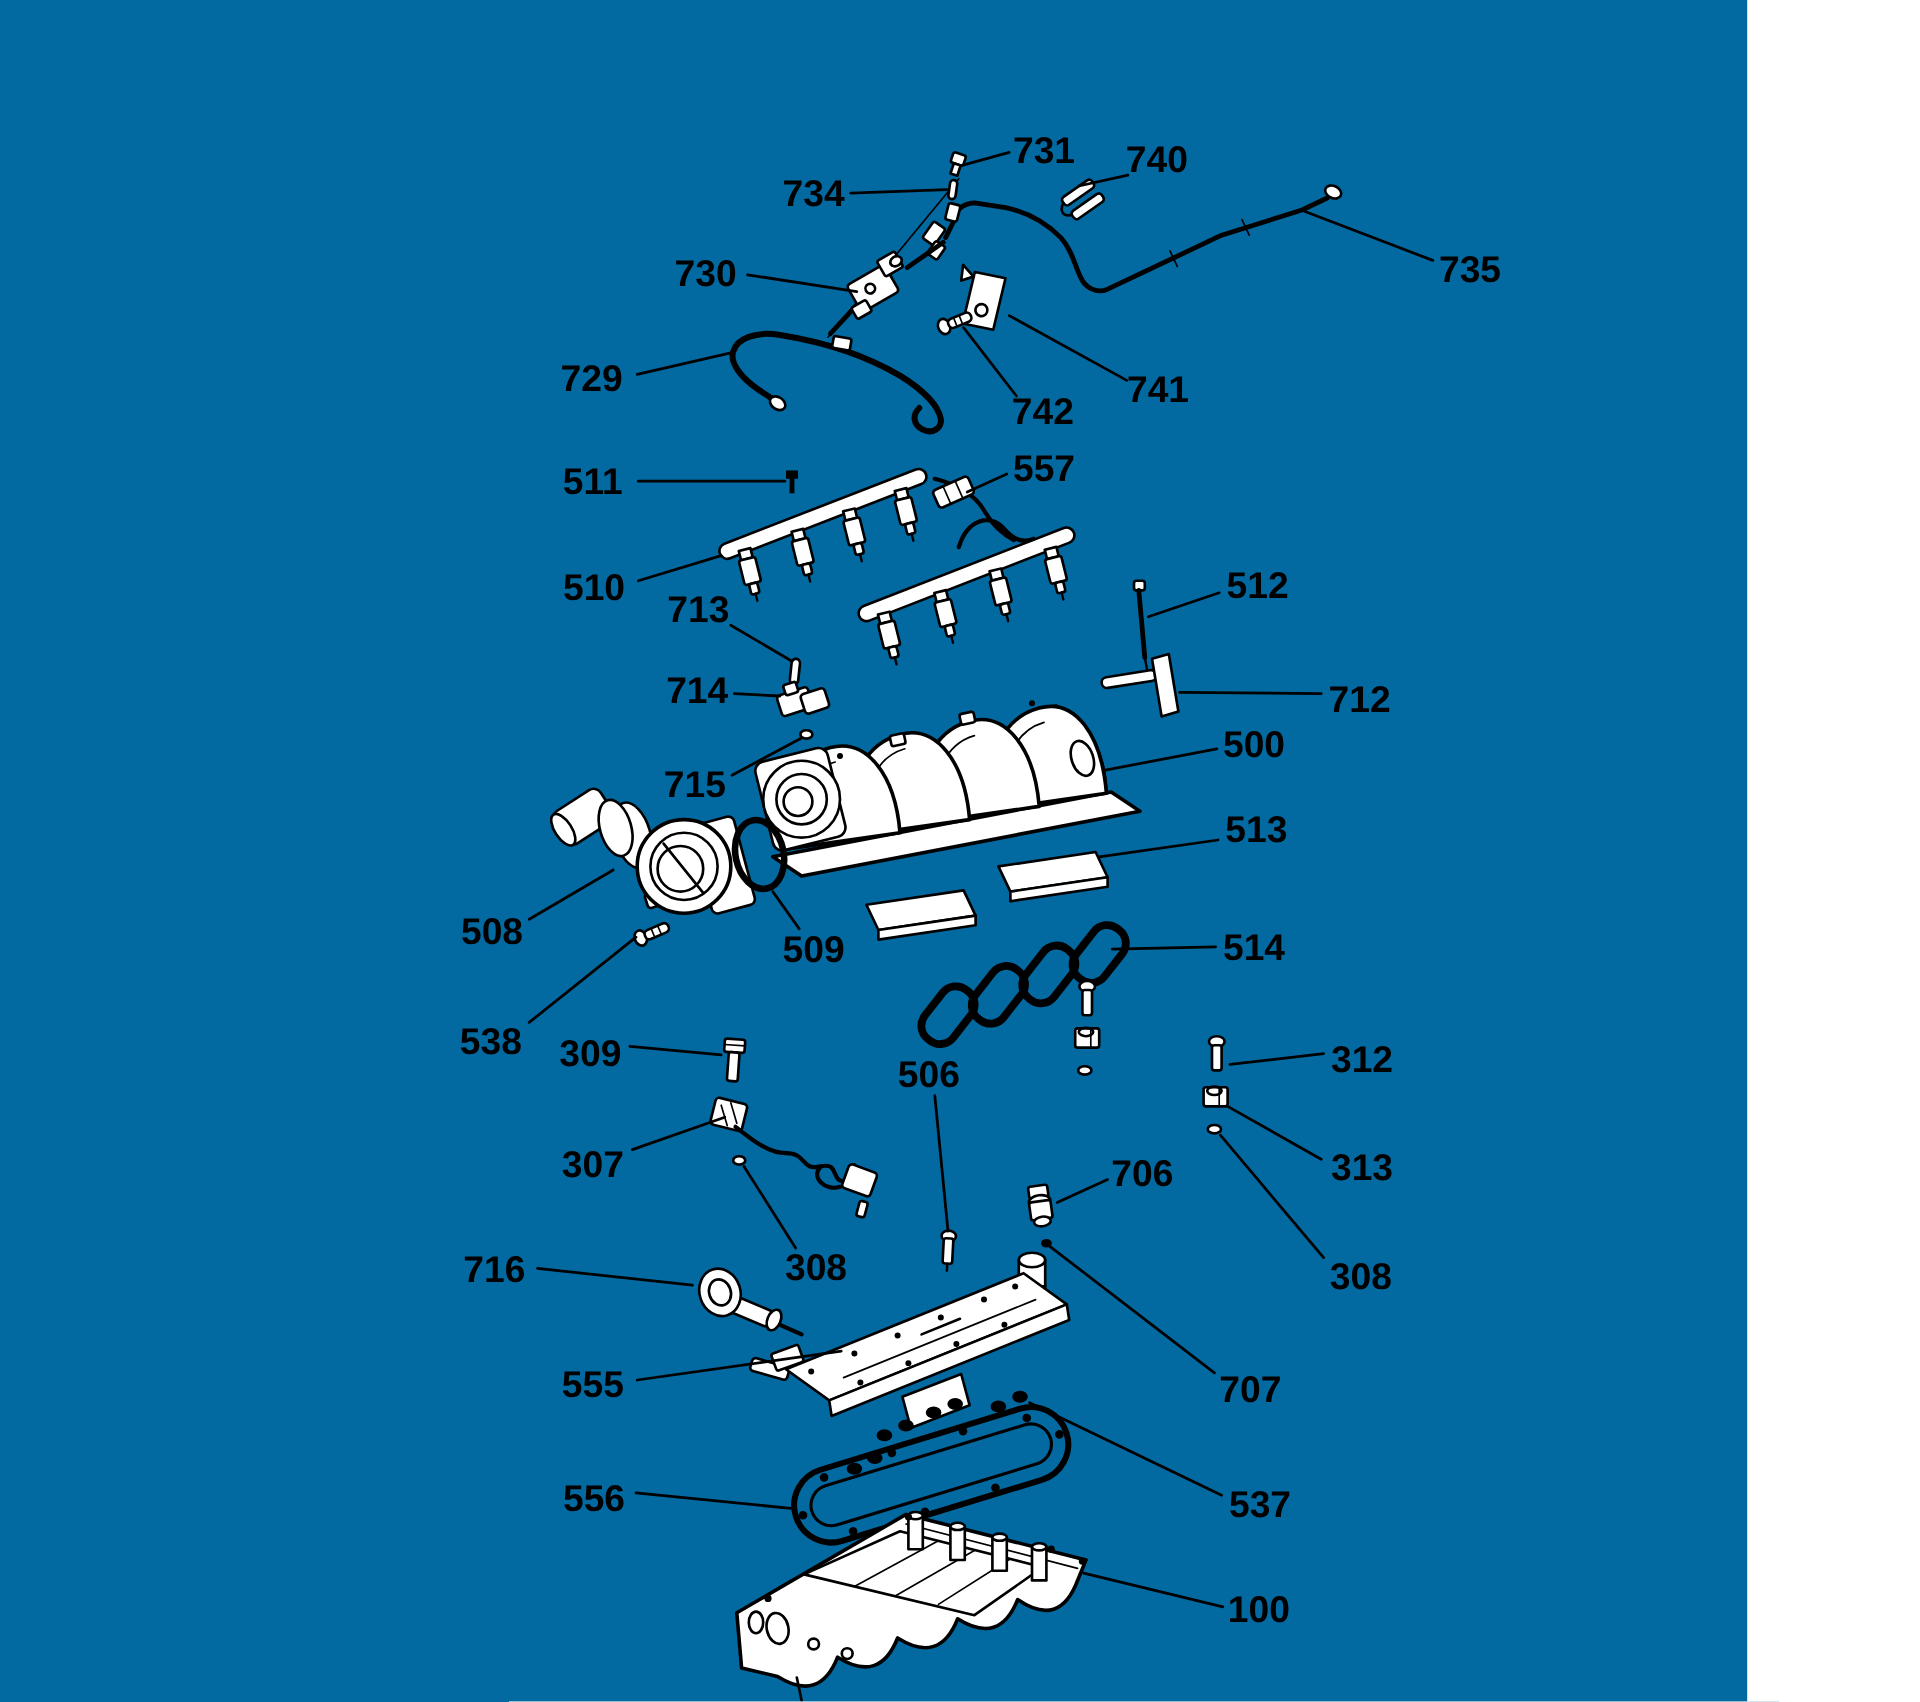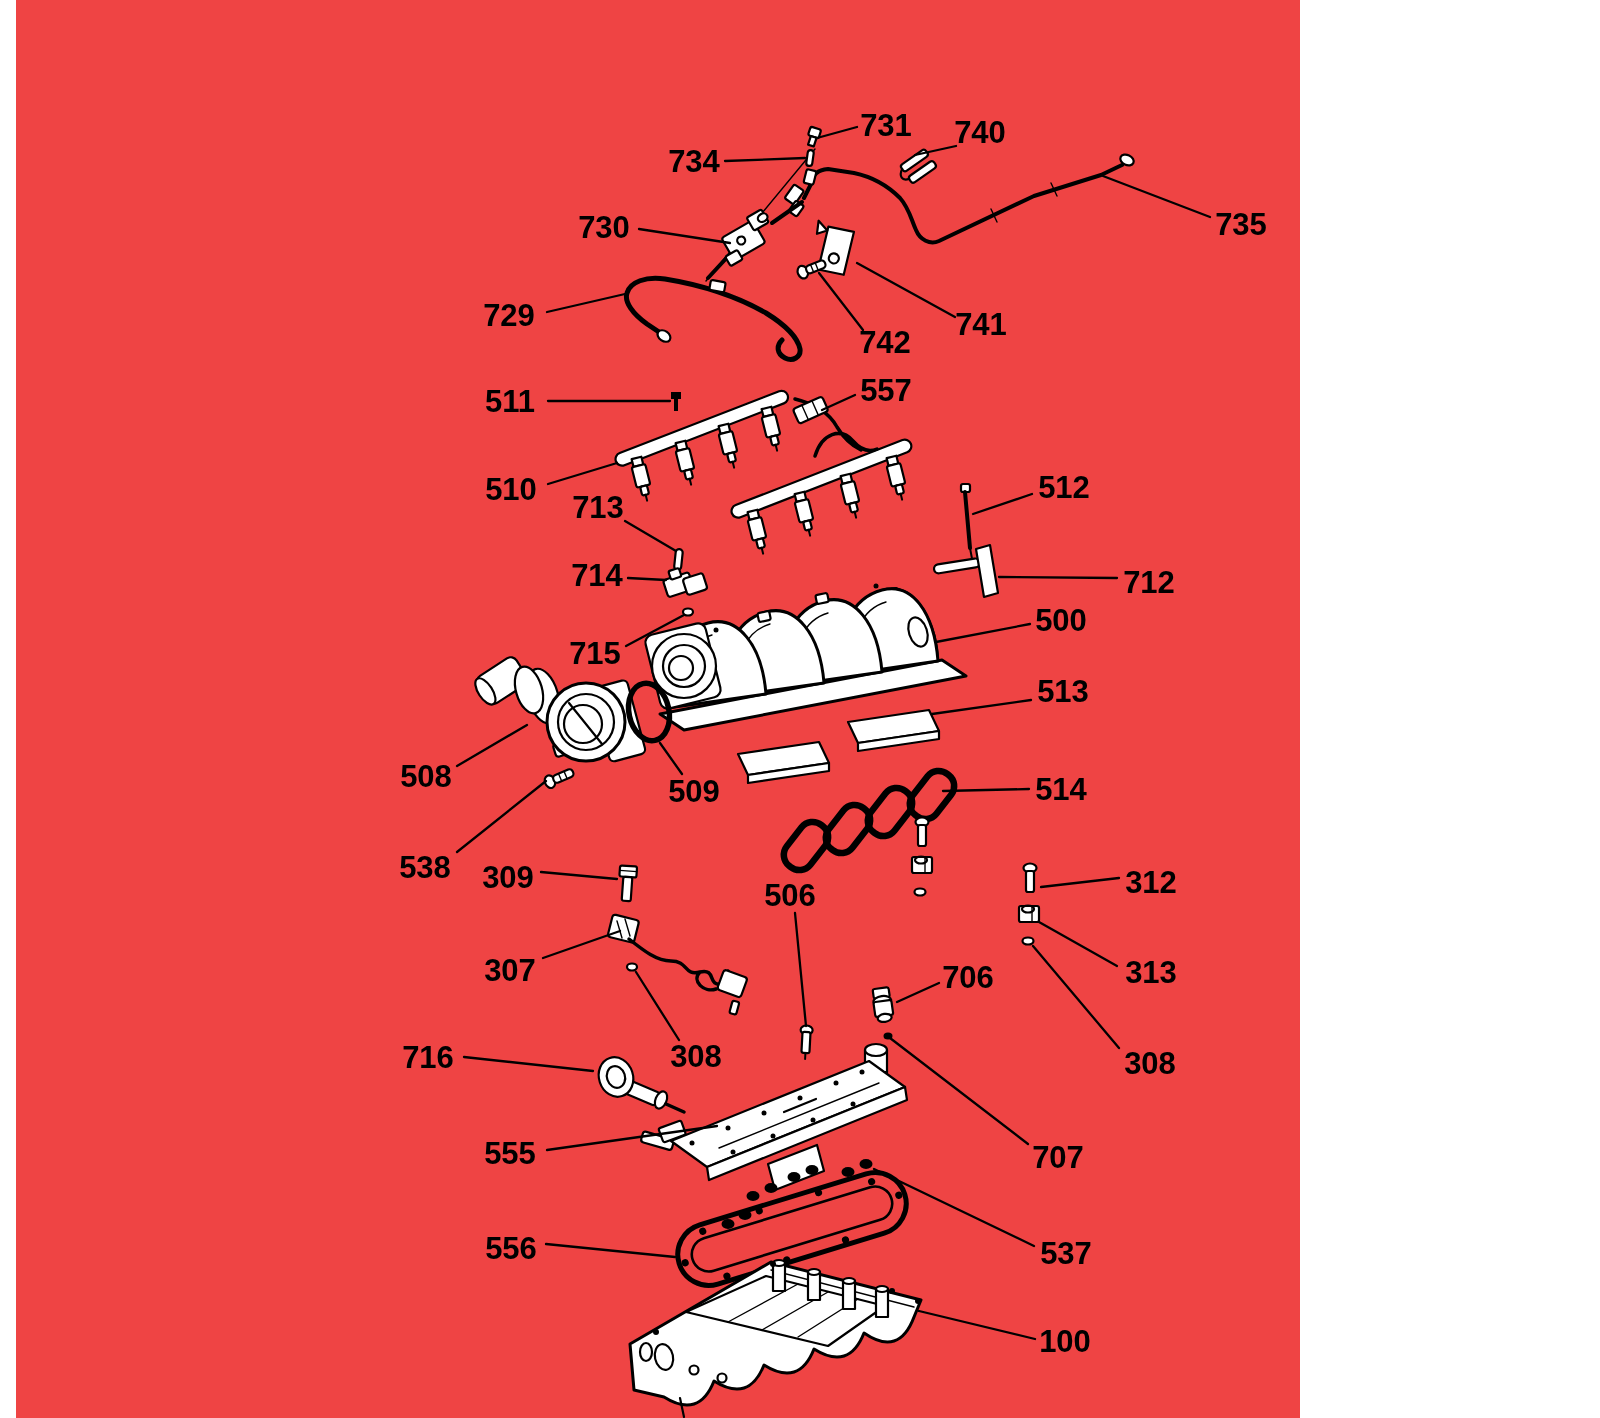--- a/index.html
+++ b/index.html
@@ -1,17 +1,17 @@
 <!DOCTYPE html>
 <html><head>
 <meta charset="utf-8">
 <style>
   html,body{margin:0;padding:0;background:#fff;}
   body{width:1600px;height:1418px;position:relative;font-family:"Liberation Sans",sans-serif;}
-  #stage{position:absolute;left:16px;top:0;width:1284px;height:1418px;background:#ef4444;}
+  #stage{position:absolute;left:0;top:0;width:1456px;height:1418px;background:#0369a1;}
   svg{stroke-linecap:round;stroke-linejoin:round;}
   .thin{stroke:#000;stroke-width:1.4;fill:none}
   .thin2{stroke:#000;stroke-width:2;fill:none}
   .ln2{stroke:#000;stroke-width:2.2;fill:none}
   .pw2{fill:#fff;stroke:#000;stroke-width:2.2}
   .pw3{fill:#fff;stroke:#000;stroke-width:3}
   .pb{fill:#000;stroke:none}
   .tube{fill:none;stroke:#000;stroke-width:4}
   .tube35{fill:none;stroke:#000;stroke-width:3.5}
   .tube5{fill:none;stroke:#000;stroke-width:5}

